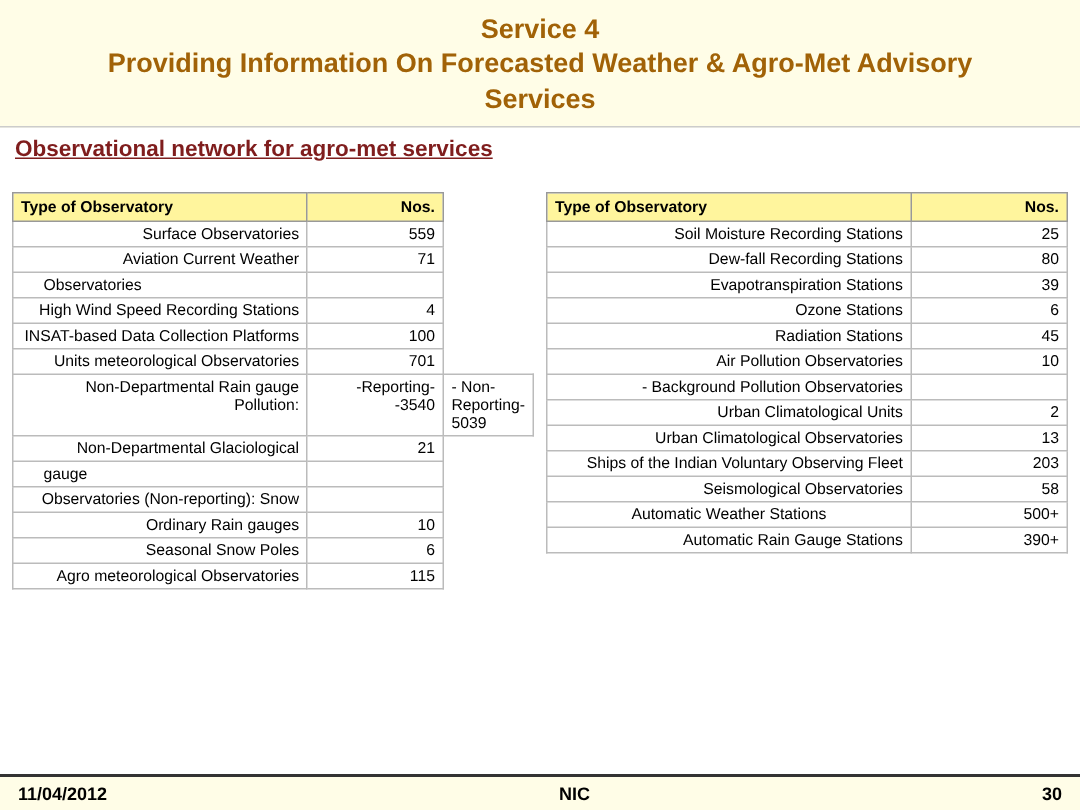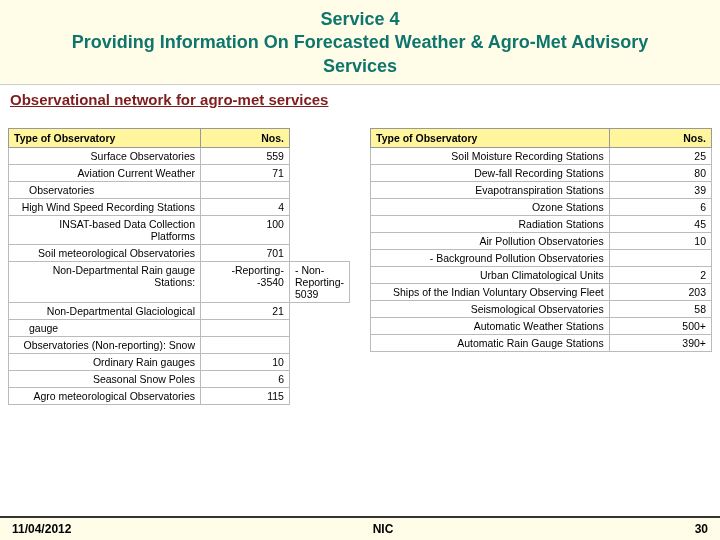--- a/index.html
+++ b/index.html
@@ -13,34 +13,34 @@
     }
     .header {
       background: #fffde7;
       text-align: center;
       padding: 8px 10px 6px;
       border-bottom: 1px solid #ccc;
     }
     .header-title {
       font-size: 18px;
       font-weight: bold;
-      color: #0f766e;
+      color: #a16207;
       line-height: 1.3;
     }
     .section-title {
       font-size: 15px;
       font-weight: bold;
       color: #7f1d1d;
       padding: 6px 10px 4px;
       text-decoration: underline;
     }
     .tables-container {
       display: flex;
       padding: 16px 8px;
-      gap: 20px;
+      gap: 8px;
     }
     .table-wrap {
       flex: 1;
     }
     table {
       width: 100%;
       border-collapse: collapse;
       font-size: 10.5px;
     }
     table th {
@@ -114,25 +114,25 @@
           </tr>
           <tr>
             <td style="text-align: right; padding-left: 5px;">High Wind Speed Recording Stations</td>
             <td style="text-align: right;">4</td>
           </tr>
           <tr>
             <td style="text-align: right; padding-left: 5px;">INSAT-based Data Collection Platforms</td>
             <td style="text-align: right;">100</td>
           </tr>
           <tr>
-            <td style="text-align: right; padding-left: 5px;">Soil meteorological Observatories</td>
+            <td style="text-align: right; padding-left: 5px;">Units meteorological Observatories</td>
             <td style="text-align: right;">701</td>
           </tr>
           <tr>
-            <td style="text-align: right;">Non-Departmental Rain gauge<br><span style="padding-left:20px">Stations:</span></td>
+            <td style="text-align: right;">Non-Departmental Rain gauge<br><span style="padding-left:20px">Pollution:</span></td>
             <td style="text-align: right;">-Reporting-<br>-3540</td>
             <td style="text-align: left;">- Non-<br>Reporting-<br>5039</td>
           </tr>
           <tr>
             <td style="text-align: right; padding-left: 5px;">Non-Departmental Glaciological</td>
             <td style="text-align: right;">21</td>
           </tr>
           <tr>
             <td style="text-align: left; padding-left: 20px;">gauge</td>
             <td style="text-align: right;"></td>
@@ -192,29 +192,33 @@
           </tr>
           <tr>
             <td style="text-align: right;">- Background Pollution Observatories</td>
             <td style="text-align: right;"></td>
           </tr>
           <tr>
             <td style="text-align: right;">Urban Climatological Units</td>
             <td style="text-align: right;">2</td>
           </tr>
           <tr>
+            <td style="text-align: right;">Urban Climatological Observatories</td>
+            <td style="text-align: right;">13</td>
+          </tr>
+          <tr>
             <td style="text-align: right;">Ships of the Indian Voluntary Observing Fleet</td>
             <td style="text-align: right;">203</td>
           </tr>
           <tr>
             <td style="text-align: right;">Seismological Observatories</td>
             <td style="text-align: right;">58</td>
           </tr>
           <tr>
-            <td style="text-align: right;">Automatic Weather Stations</td>
+            <td style="text-align: center;">Automatic Weather Stations</td>
             <td style="text-align: right;">500+</td>
           </tr>
           <tr>
             <td style="text-align: right;">Automatic Rain Gauge Stations</td>
             <td style="text-align: right;">390+</td>
           </tr>
         </tbody>
     </table>
   </div>
 </div>

